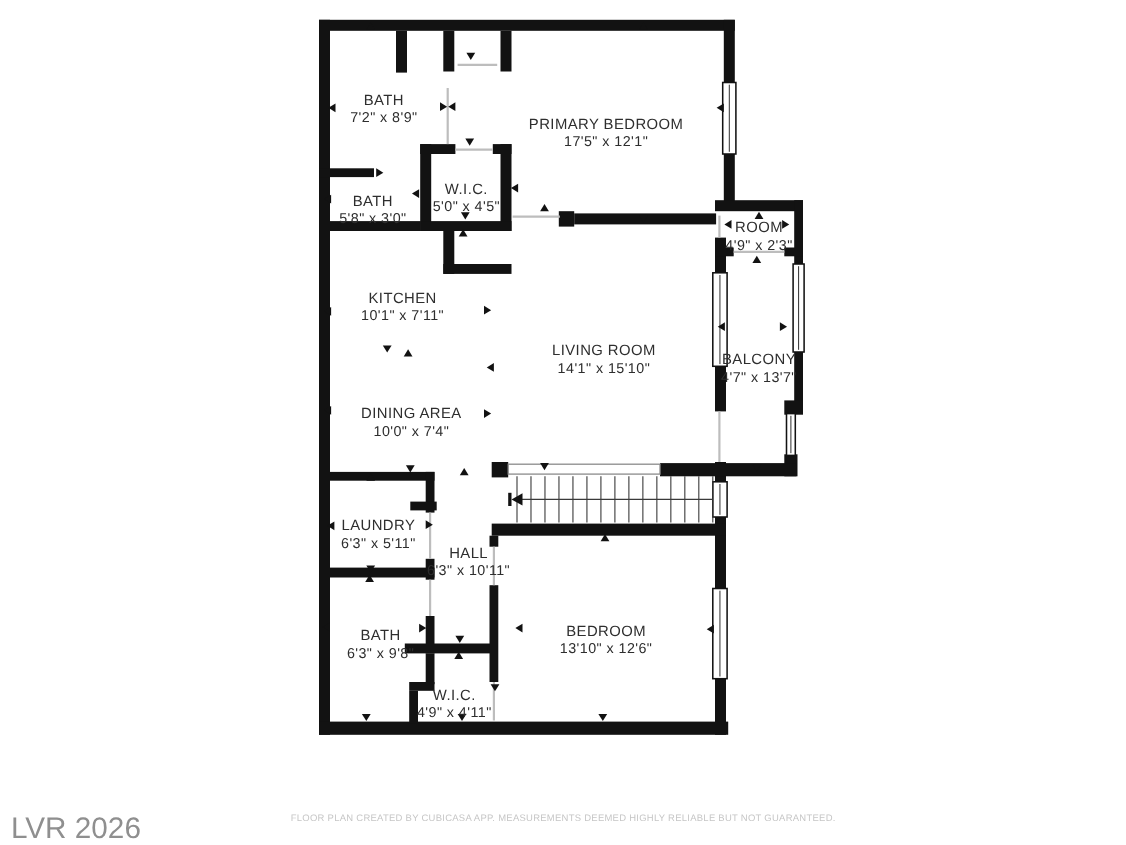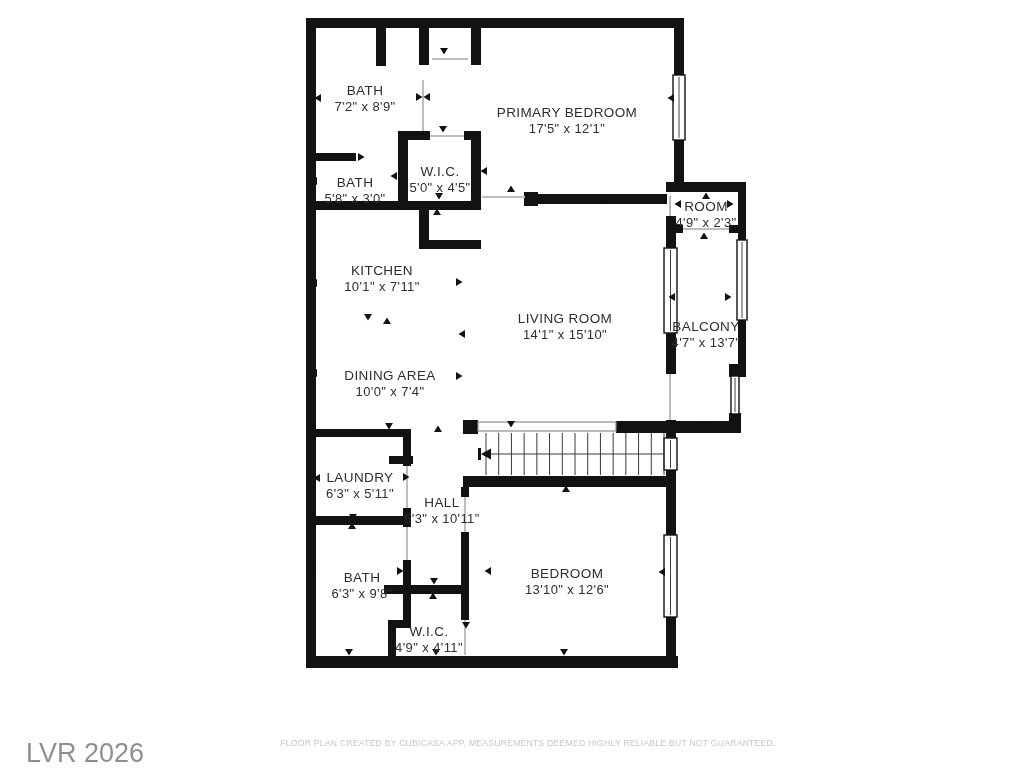--- a/index.html
+++ b/index.html
@@ -1,17 +1,17 @@
 <!DOCTYPE html>
 <html><head>
 <meta charset="utf-8">
 <style>
   html,body{margin:0;padding:0;background:#ffffff;}
   .page{position:relative;width:944px;height:768px;background:#ffffff;overflow:hidden;
-        font-family:"Liberation Sans",sans-serif;margin-left:16px;}
+        font-family:"Liberation Sans",sans-serif;}
   svg{display:block;}
   .wall{fill:#121212;}
   .window{fill:#ffffff;stroke:#121212;stroke-width:1.4;}
   .door-line{stroke:#bdbdbd;stroke-width:2;fill:none;}
   .marker{fill:#121212;}
   .tread{stroke:#3a3a3a;stroke-width:1;}
   .walkline{stroke:#3a3a3a;stroke-width:1.2;}
   .handrail{fill:#ffffff;stroke:#8d8d8d;stroke-width:1.2;}
   .room-name,.room-dims{fill:#2e2e2e;font-family:"Liberation Sans",sans-serif;
         font-size:13.5px;text-anchor:middle;letter-spacing:.4px;}

